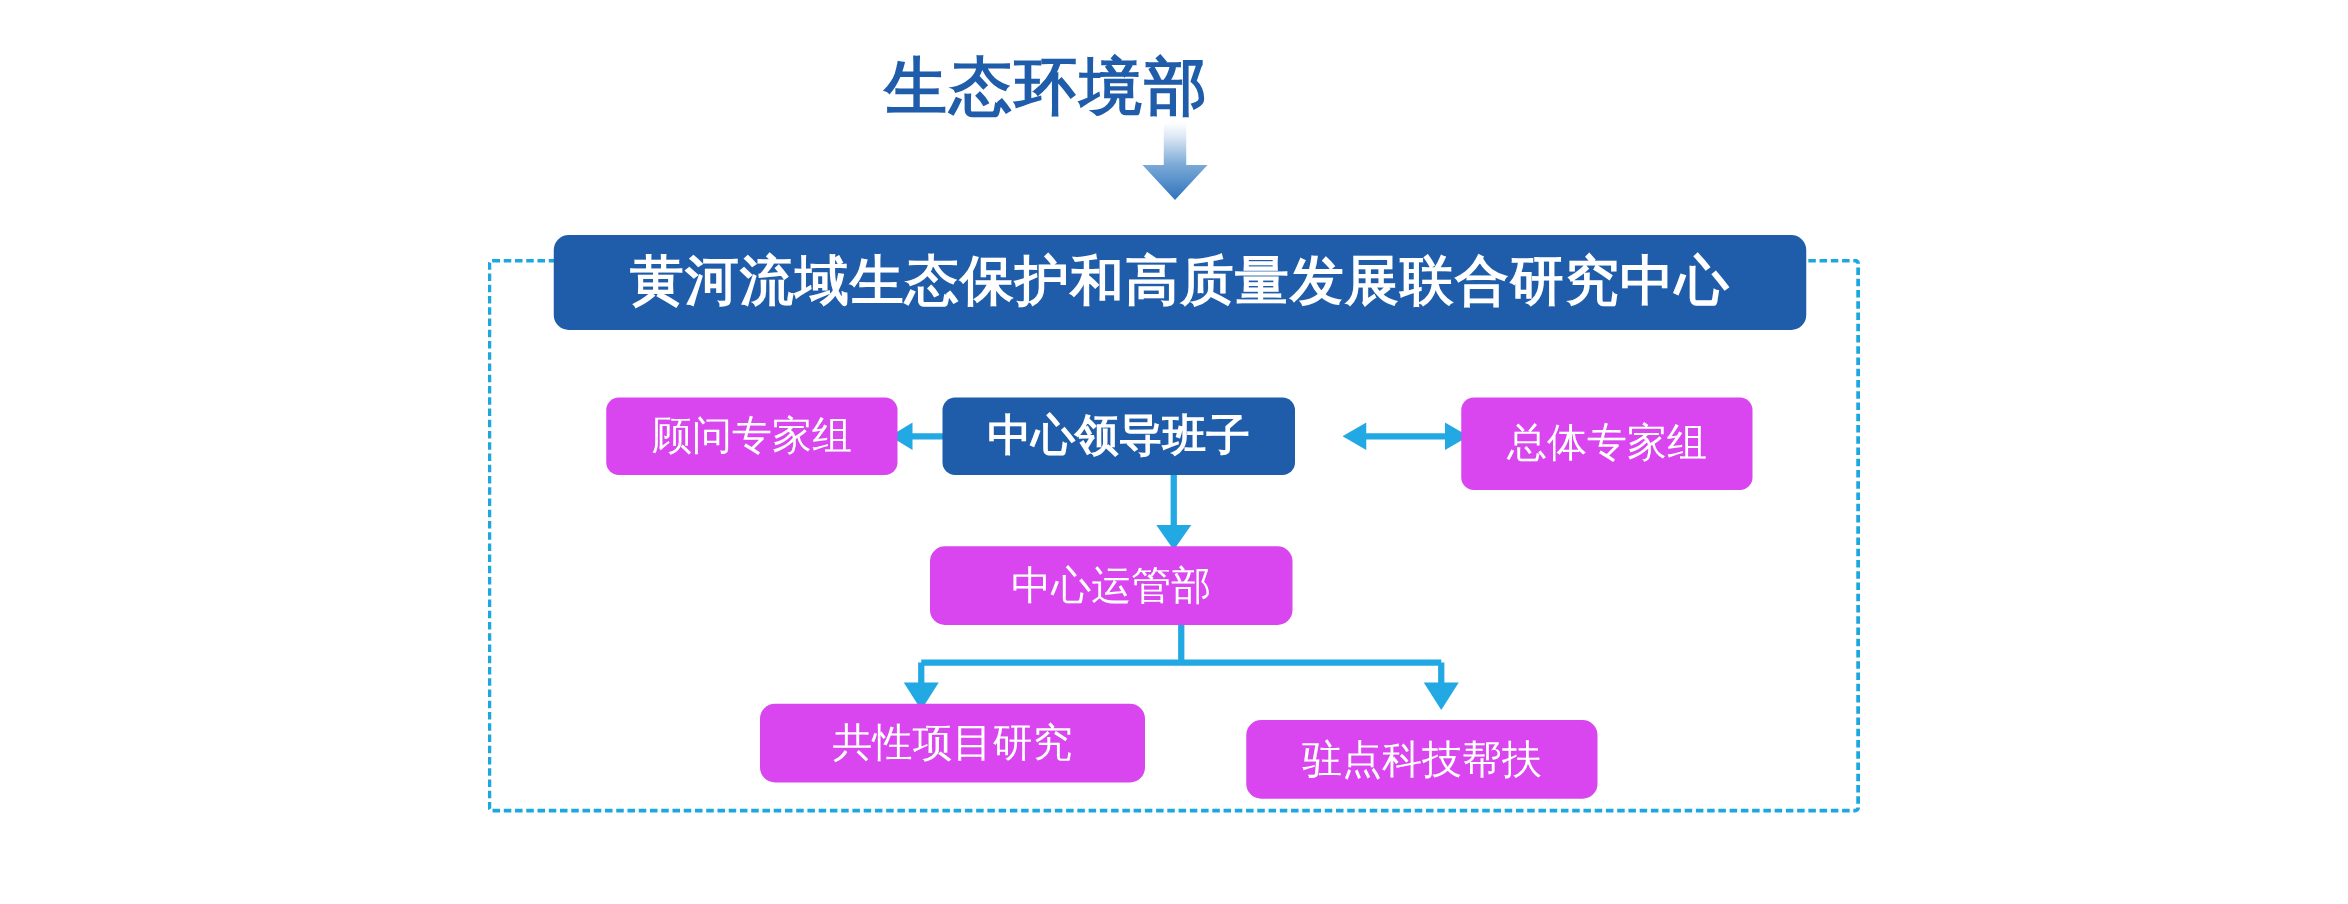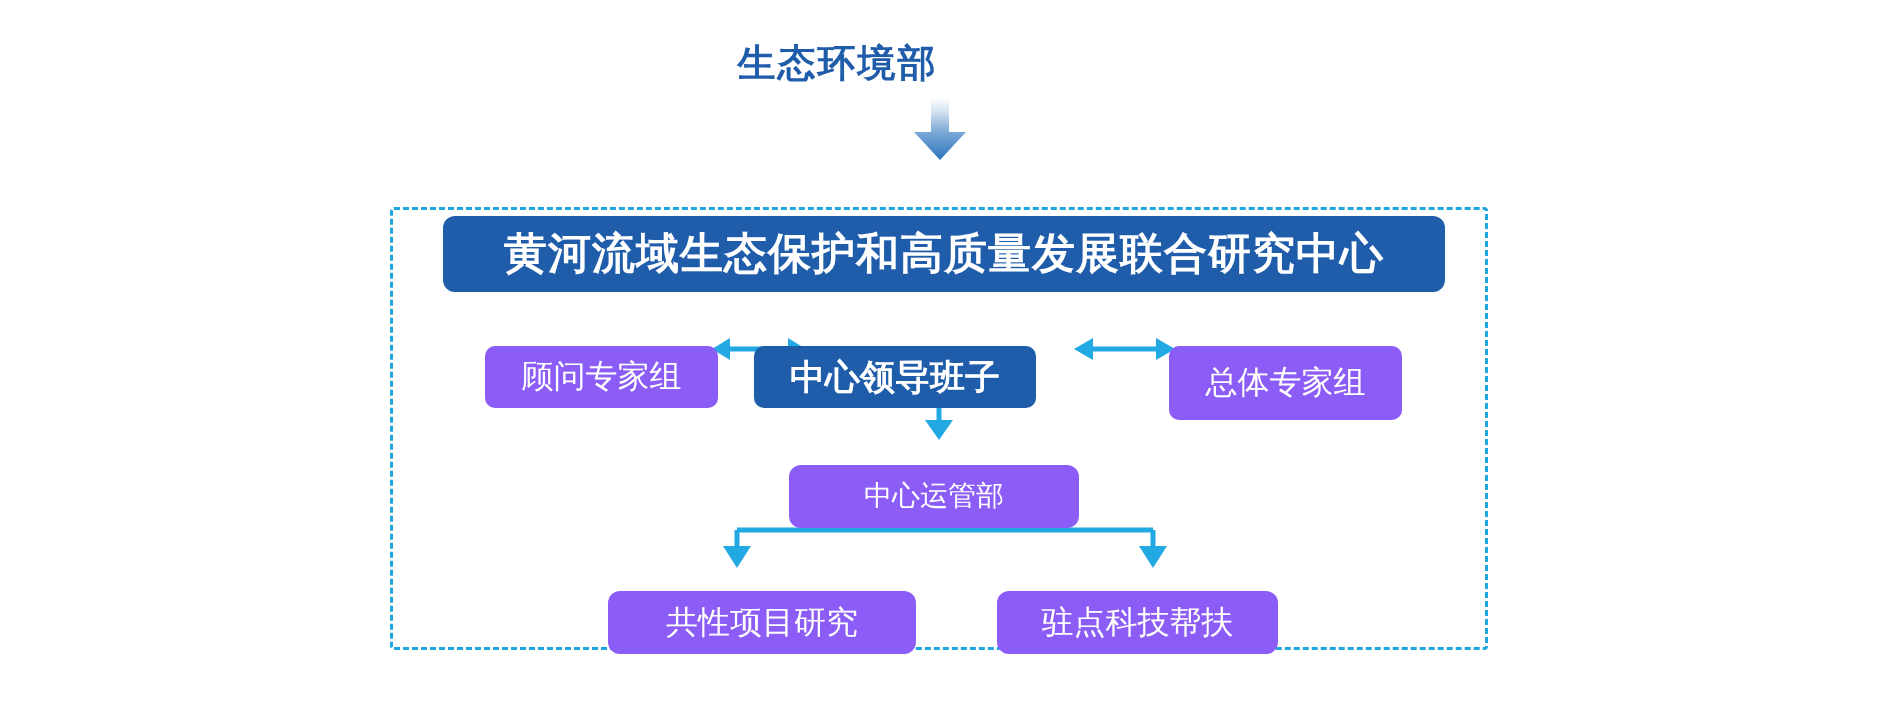--- a/index.html
+++ b/index.html
@@ -20,21 +20,21 @@
     overflow: hidden;
   }
 
   
   .ministry-title {
     position: absolute;
     left: 0;
     top: 44px;
     width: 1675px;
     text-align: center;
-    font-size: 38px;
+    font-size: 50px;
     font-weight: bold;
     color: #1f5dab;
     letter-spacing: 2px;
     line-height: 1;
     white-space: nowrap;
   }
 
   
   .ministry-arrow {
     position: absolute;
@@ -60,28 +60,27 @@
   .node {
     position: absolute;
     box-sizing: border-box;
     display: flex;
     align-items: center;
     justify-content: center;
     color: #ffffff;
     text-align: left;
     white-space: nowrap;
     line-height: 1.1;
-    margin-top: 28px;
   }
 
   .node.dark {
     background: #1f5dab;
   }
   .node.light {
-    background: #8b5cf6;
+    background: #d946ef;
     font-family: Liberation Serif, serif;
   }
 
   .node-header {
     left: 443px;
     top: 188px;
     width: 1002px;
     height: 76px;
     border-radius: 12px;
     font-size: 43px;
@@ -117,44 +116,44 @@
     top: 318px;
     width: 233px;
     height: 74px;
     border-radius: 10px;
     font-size: 32px;
     font-weight: normal;
     z-index: 3;
   }
 
   .node-ops {
-    left: 789px;
+    left: 744px;
     top: 437px;
     width: 290px;
     height: 63px;
     border-radius: 12px;
-    font-size: 28px;
+    font-size: 32px;
     font-weight: normal;
     z-index: 3;
   }
 
   .node-common {
     left: 608px;
     top: 563px;
     width: 308px;
     height: 63px;
     border-radius: 12px;
     font-size: 32px;
     font-weight: normal;
     z-index: 3;
   }
 
   .node-station {
     left: 997px;
-    top: 563px;
+    top: 576px;
     width: 281px;
     height: 63px;
     border-radius: 12px;
     font-size: 32px;
     font-weight: normal;
     z-index: 3;
   }
 
   
   .connector {

